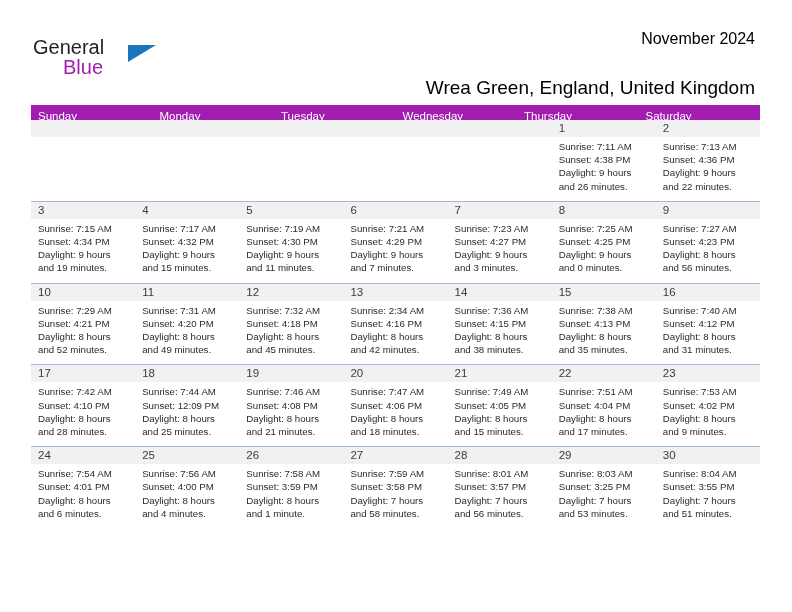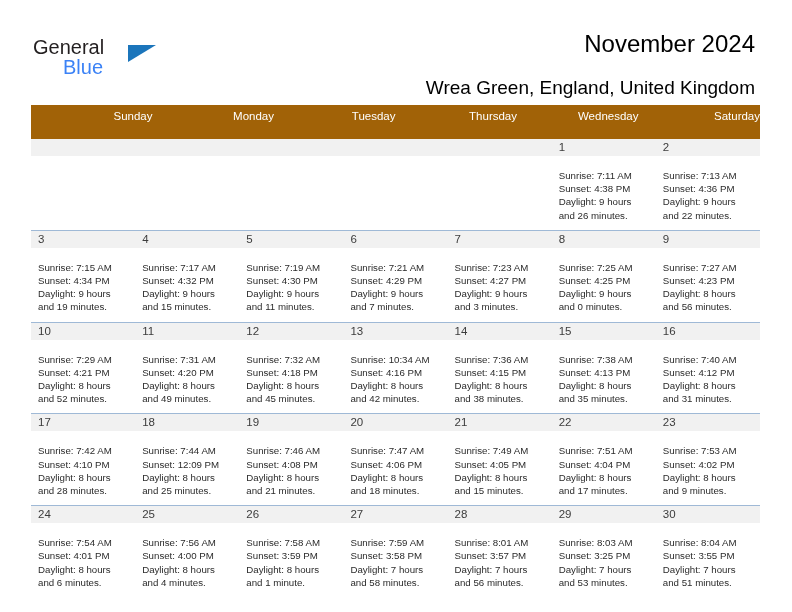--- a/index.html
+++ b/index.html
@@ -43,38 +43,38 @@
     font-size: 20px;
     letter-spacing: 0px;
     color: #231f20;
     font-family: "Liberation Sans", sans-serif;
   }
   .logo-blue {
     position: absolute;
     left: 30px;
     top: 20px;
     font-size: 20px;
-    color: #3b82f6;
+    color: #a21caf;
     font-family: "Liberation Sans", sans-serif;
   }
   .logo-triangle {
     position: absolute;
     left: 95px;
     top: 9px;
     width: 0;
     height: 0;
     border-left: 28px solid #1b75bb;
     border-bottom: 17px solid transparent;
   }
 
   .title {
     position: absolute;
     right: 37px;
     top: 30px;
-    font-size: 24px;
+    font-size: 16px;
     color: #000000;
     text-align: right;
     white-space: nowrap;
   }
   .subtitle {
     position: absolute;
     right: 37px;
     top: 77px;
     font-size: 19px;
     color: #000000;
@@ -85,23 +85,22 @@
   
   .calendar {
     position: absolute;
     left: 31px;
     top: 105px;
     width: 729px;
   }
   .weekday-row {
     display: flex;
     width: 100%;
-    background: #a16207;
-    height: 34px;
-    text-align: right;
+    background: #a21caf;
+    height: 15px;
   }
   .weekday {
     flex: 1 1 0;
     font-size: 11.5px;
     color: #ffffff;
     padding-left: 7px;
     line-height: 22px;
     box-sizing: border-box;
     white-space: nowrap;
     overflow: hidden;
@@ -131,21 +130,21 @@
     background: #f1f1f1;
     font-size: 11.5px;
     color: #3c3c3c;
     padding-left: 7px;
     box-sizing: border-box;
   }
   .day-cell.empty .daynum {
     background: #f1f1f1;
   }
   .day-cell .info {
-    padding: 13px 6px 8px 7px;
+    padding: 3px 6px 8px 7px;
     box-sizing: border-box;
     min-height: 54px;
   }
   .day-cell .info div {
     font-size: 9.7px;
     line-height: 13.2px;
     color: #2b2b2b;
     white-space: nowrap;
   }
   .day-cell.empty .info {
@@ -168,22 +167,22 @@
 
     <div class="title">November 2024</div>
     <div class="subtitle">Wrea Green, England, United Kingdom</div>
   </div>
 
   <div class="calendar">
     <div class="weekday-row">
       <div class="weekday">Sunday</div>
       <div class="weekday">Monday</div>
       <div class="weekday">Tuesday</div>
+      <div class="weekday">Wednesday</div>
       <div class="weekday">Thursday</div>
-      <div class="weekday">Wednesday</div>
       <div class="weekday">Saturday</div>
     </div>
 
     <div class="week-row first row-h1">
       <div class="day-cell empty">
         <span class="daynum"></span>
         <div class="info">
           <div></div>
           <div></div>
           <div></div>
@@ -336,21 +335,21 @@
         <div class="info">
           <div>Sunrise: 7:32 AM</div>
           <div>Sunset: 4:18 PM</div>
           <div>Daylight: 8 hours</div>
           <div>and 45 minutes.</div>
         </div>
       </div>
       <div class="day-cell">
         <span class="daynum">13</span>
         <div class="info">
-          <div>Sunrise: 10:34 AM</div>
+          <div>Sunrise: 2:34 AM</div>
           <div>Sunset: 4:16 PM</div>
           <div>Daylight: 8 hours</div>
           <div>and 42 minutes.</div>
         </div>
       </div>
       <div class="day-cell">
         <span class="daynum">14</span>
         <div class="info">
           <div>Sunrise: 7:36 AM</div>
           <div>Sunset: 4:15 PM</div>

